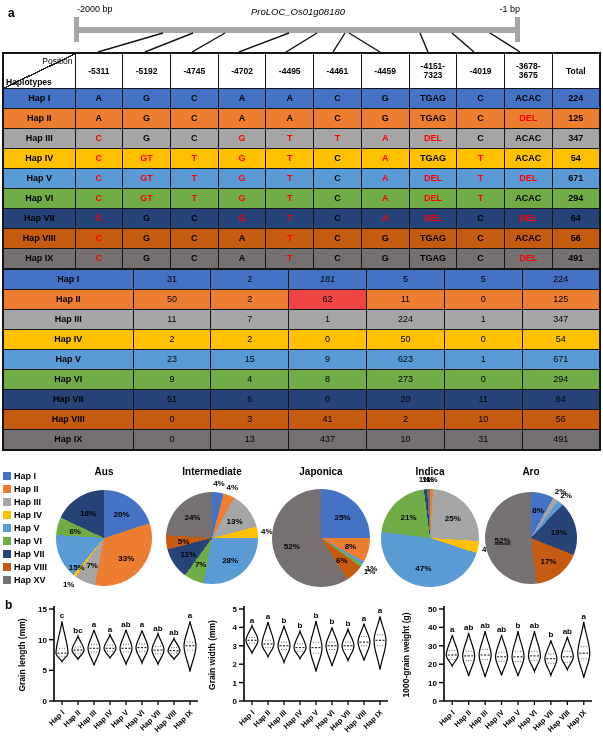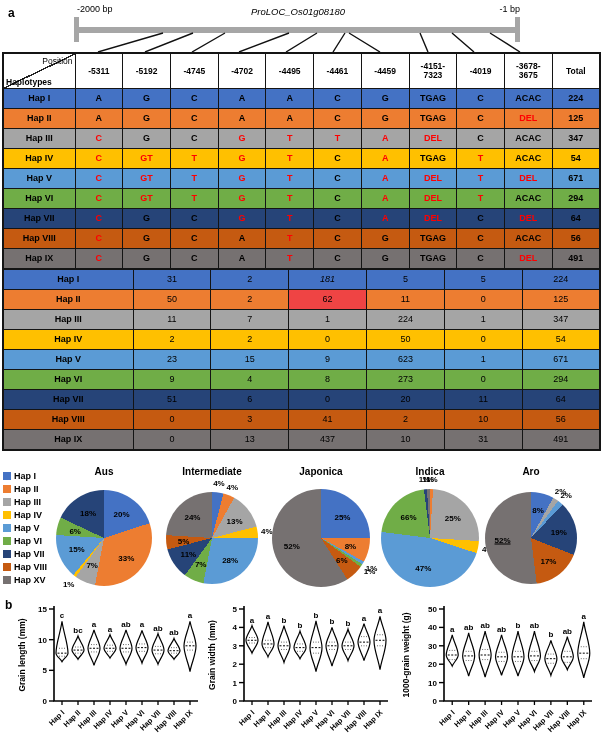--- a/index.html
+++ b/index.html
@@ -351,21 +351,21 @@
         <span class="lg-lb">Hap XV</span>
       </div>
     </div>
   <div id="pie-area">
       <div class="ptitle" style="left: 59px; top: 466px;">Aus</div>
       <div class="pie" style="left: 56px; top: 490px; height: 96px; width: 96px; background: conic-gradient(rgb(68, 114, 196) 0%, rgb(68, 114, 196) 20%, rgb(237, 125, 49) 20%, rgb(237, 125, 49) 53%, rgb(165, 165, 165) 53%, rgb(165, 165, 165) 60%, rgb(255, 192, 0) 60%, rgb(255, 192, 0) 61%, rgb(91, 155, 213) 61%, rgb(91, 155, 213) 76%, rgb(112, 173, 71) 76%, rgb(112, 173, 71) 82%, rgb(38, 68, 120) 82%, rgb(38, 68, 120) 100%, rgb(197, 90, 17) 100%, rgb(197, 90, 17) 100%, rgb(118, 113, 113) 100%, rgb(118, 113, 113) 100%);"></div>
       <div class="plab" style="left: 121.492px; top: 513.924px;">20%</div>
       <div class="plab" style="left: 126.323px; top: 557.681px;">33%</div>
       <div class="plab" style="left: 92.1809px; top: 565.312px;">7%</div>
       <div class="plab" style="left: 68.6966px; top: 583.513px;">1%</div>
-      <div class="plab" style="left: 76.6876px; top: 549px;">15%</div>
+      <div class="plab" style="left: 76.6876px; top: 567px;">15%</div>
       <div class="plab" style="left: 75.175px; top: 530.599px;">6%</div>
       <div class="plab" style="left: 88.0538px; top: 512.873px;">18%</div>
       <div class="ptitle" style="left: 167px; top: 466px;">Intermediate</div>
       <div class="pie" style="left: 166px; top: 492px; height: 92px; width: 92px; background: conic-gradient(rgb(68, 114, 196) 0%, rgb(68, 114, 196) 4%, rgb(237, 125, 49) 4%, rgb(237, 125, 49) 8%, rgb(165, 165, 165) 8%, rgb(165, 165, 165) 21%, rgb(255, 192, 0) 21%, rgb(255, 192, 0) 25%, rgb(91, 155, 213) 25%, rgb(91, 155, 213) 53%, rgb(112, 173, 71) 53%, rgb(112, 173, 71) 60%, rgb(38, 68, 120) 60%, rgb(38, 68, 120) 71%, rgb(197, 90, 17) 71%, rgb(197, 90, 17) 76%, rgb(118, 113, 113) 76%, rgb(118, 113, 113) 100%);"></div>
       <div class="plab" style="left: 218.918px; top: 483.235px;">4%</div>
       <div class="plab" style="left: 232.32px; top: 486.676px;">4%</div>
       <div class="plab" style="left: 234.535px; top: 520.52px;">13%</div>
       <div class="plab" style="left: 266.765px; top: 531.082px;">4%</div>
       <div class="plab" style="left: 230.179px; top: 559.975px;">28%</div>
       <div class="plab" style="left: 200.673px; top: 564.174px;">7%</div>
@@ -379,21 +379,21 @@
       <div class="plab" style="left: 371.612px; top: 567.932px;">1%</div>
       <div class="plab" style="left: 369.632px; top: 571.051px;">1%</div>
       <div class="plab" style="left: 341.797px; top: 560.146px;">6%</div>
       <div class="plab" style="left: 291.826px; top: 546.476px;">52%</div>
       <div class="ptitle" style="left: 385px; top: 466px;">Indica</div>
       <div class="pie" style="left: 381px; top: 489px; height: 98px; width: 98px; background: conic-gradient(rgb(68, 114, 196) 0%, rgb(68, 114, 196) 0%, rgb(237, 125, 49) 0%, rgb(237, 125, 49) 1%, rgb(165, 165, 165) 1%, rgb(165, 165, 165) 26%, rgb(255, 192, 0) 26%, rgb(255, 192, 0) 30%, rgb(91, 155, 213) 30%, rgb(91, 155, 213) 77%, rgb(112, 173, 71) 77%, rgb(112, 173, 71) 98%, rgb(38, 68, 120) 98%, rgb(38, 68, 120) 99%, rgb(197, 90, 17) 99%, rgb(197, 90, 17) 99%, rgb(118, 113, 113) 99%, rgb(118, 113, 113) 100%);"></div>
       <div class="plab" style="left: 431.847px; top: 479.229px;">1%</div>
       <div class="plab" style="left: 452.788px; top: 517.909px;">25%</div>
       <div class="plab" style="left: 487.758px; top: 549.018px;">4%</div>
       <div class="plab" style="left: 423.373px; top: 567.648px;">47%</div>
-      <div class="plab" style="left: 408.518px; top: 516.518px;">66%</div>
+      <div class="plab" style="left: 408.518px; top: 516.518px;">21%</div>
       <div class="plab" style="left: 424.466px; top: 479.461px;">1%</div>
       <div class="plab" style="left: 428.153px; top: 479.229px;">1%</div>
       <div class="ptitle" style="left: 486px; top: 466px;">Aro</div>
       <div class="pie" style="left: 485px; top: 492px; height: 92px; width: 92px; background: conic-gradient(rgb(68, 114, 196) 0%, rgb(68, 114, 196) 8%, rgb(237, 125, 49) 8%, rgb(237, 125, 49) 8%, rgb(165, 165, 165) 8%, rgb(165, 165, 165) 10%, rgb(255, 192, 0) 10%, rgb(255, 192, 0) 10%, rgb(91, 155, 213) 10%, rgb(91, 155, 213) 12%, rgb(112, 173, 71) 12%, rgb(112, 173, 71) 12%, rgb(38, 68, 120) 12%, rgb(38, 68, 120) 31%, rgb(197, 90, 17) 31%, rgb(197, 90, 17) 48%, rgb(118, 113, 113) 48%, rgb(118, 113, 113) 100%);"></div>
       <div class="plab" style="left: 538.093px; top: 510.376px;">8%</div>
       <div class="plab" style="left: 560.578px; top: 491.393px;">2%</div>
       <div class="plab" style="left: 566.186px; top: 495.468px;">2%</div>
       <div class="plab" style="left: 558.833px; top: 531.779px;">19%</div>
       <div class="plab" style="left: 548.48px; top: 560.535px;">17%</div>
       <div class="plab" style="left: 502.536px; top: 539.791px; text-decoration: underline;">52%</div>

